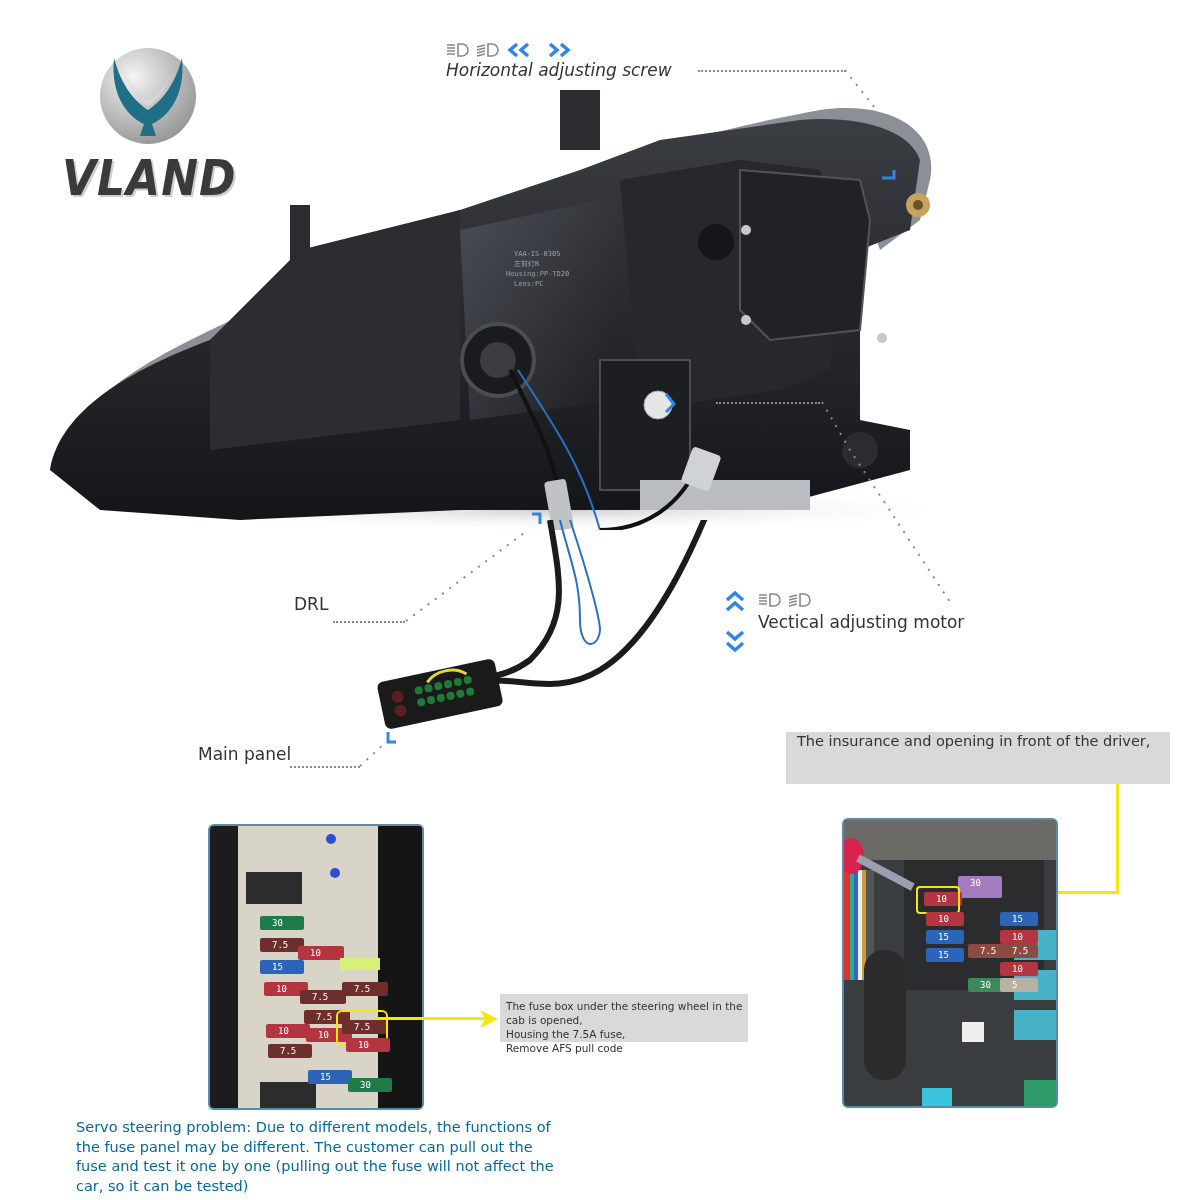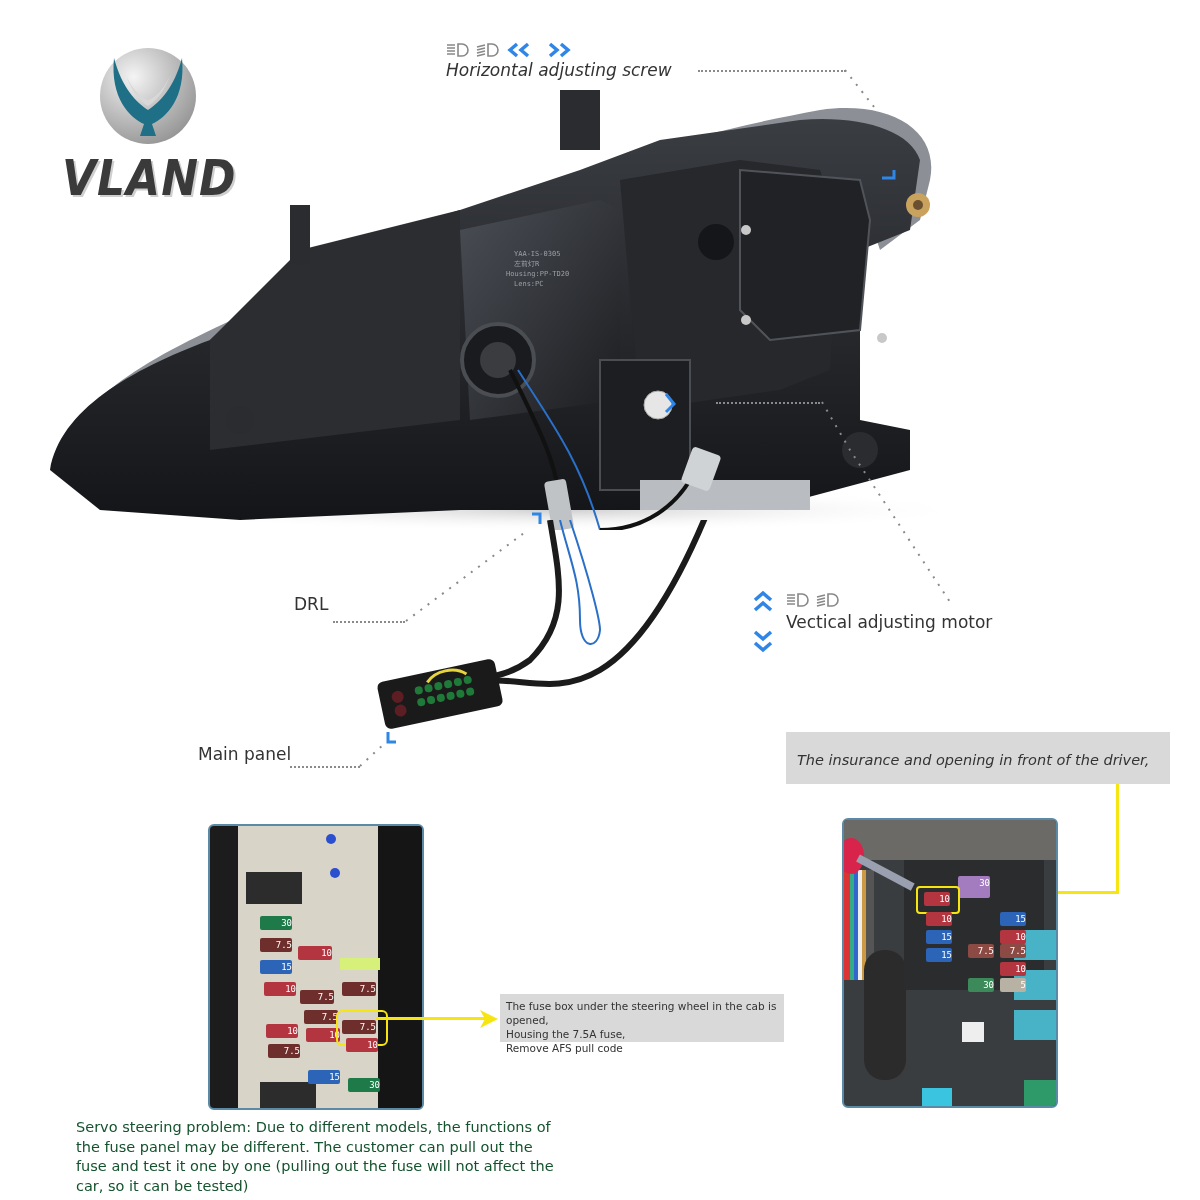--- a/index.html
+++ b/index.html
@@ -20,34 +20,34 @@
   .callout { font-size:17px; color:#333; white-space:nowrap; }
   .icons-row { display:flex; align-items:center; gap:6px; font-size:14px; color:#888; }
 
   .dots { position:absolute; border-top:2px dotted #8a8a8a; height:0; }
 
   
   .headlight { left:40px; top:90px; width:900px; height:440px; }
 
   
   .gray-box { background:#d9d9d9; color:#333; }
-  .box-acc { left:786px; top:732px; width:384px; height:52px; padding:19px 0 0 11px; box-sizing:border-box;
-    font-size:14.5px; line-height:19px;font-style:italic; }
-  .box-fuse { left:500px; top:994px; width:284px; height:48px; padding:5px 0 2px 6px; box-sizing:border-box;
+  .box-acc { left:786px; top:732px; width:384px; height:52px; padding:0 0 0 11px; box-sizing:border-box;
+    font-size:14.5px; line-height:19px; }
+  .box-fuse { left:500px; top:994px; width:248px; height:48px; padding:5px 0 2px 6px; box-sizing:border-box;
     font-size:10.5px; line-height:14px; }
 
   
   .photo { border:2px solid #5a8aa6; border-radius:6px; overflow:hidden; box-sizing:border-box; }
   .photo-left { left:208px; top:824px; width:216px; height:286px; background:#1c1c1c; }
   .photo-right { left:842px; top:818px; width:216px; height:290px; background:#3a3d40; }
 
-  .fuse { position:absolute; height:14px; border-radius:2px; font-size:9px; color:#fff; text-align:right;
-    line-height:14px; font-family:"DejaVu Sans Mono", monospace; }
-
-  .red-note { left:76px; top:1118px; width:490px; color:#14532d; font-size:14.5px; line-height:19.5px; }
+  .fuse { position:absolute; height:14px; border-radius:2px; font-size:9px; color:#fff; text-align:left;
+    line-height:14px; font-family:"DejaVu Sans Mono", monospace;padding-left:12px; }
+
+  .red-note { left:76px; top:1118px; width:490px; color:#0369a1; font-size:14.5px; line-height:19.5px; }
 
   .yellow { background:#f6e510; }
 </style>
 </head>
 <body>
 
 <div class="abs logo">
   <div class="logo-emblem">
     <svg width="96" height="96" viewBox="0 0 96 96">
       <path d="M14 10 C10 50 30 70 44 76 L40 88 L56 88 L52 76 C66 70 86 50 82 10 C74 40 60 54 48 62 C36 54 22 40 14 10 Z" fill="#1f6f86"></path>
@@ -195,21 +195,21 @@
 <div class="dots" style="left:290px; top:766px; width:70px;"></div>
 <svg class="abs" style="left:358px; top:740px;" width="30" height="30">
     <path d="M2 26 L26 4" stroke="#8a8a8a" stroke-width="2" stroke-dasharray="2 7" fill="none"></path>
   </svg>
 
 <div class="dots" style="left:716px; top:402px; width:104px;"></div>
 <svg class="abs" style="left:820px; top:400px;" width="140" height="210">
     <path d="M2 2 L30 50 L132 205" stroke="#8a8a8a" stroke-width="2" stroke-dasharray="2 7" fill="none"></path>
   </svg>
 
-<div class="abs" style="left:752px; top:590px; width:260px; height:70px;">
+<div class="abs" style="left:724px; top:590px; width:260px; height:70px;">
   <svg class="abs" style="left:0; top:0;" width="22" height="66">
     <g stroke="#2f86e6" stroke-width="3.5" fill="none">
       <path d="M3 10 L11 3 L19 10"></path>
         <path d="M3 20 L11 13 L19 20"></path>
       <path d="M3 42 L11 49 L19 42"></path>
         <path d="M3 53 L11 60 L19 53"></path>
     </g>
   </svg>
   <div class="icons-row abs" style="left:34px; top:2px;">
     <svg width="24" height="16" viewBox="0 0 24 16">

